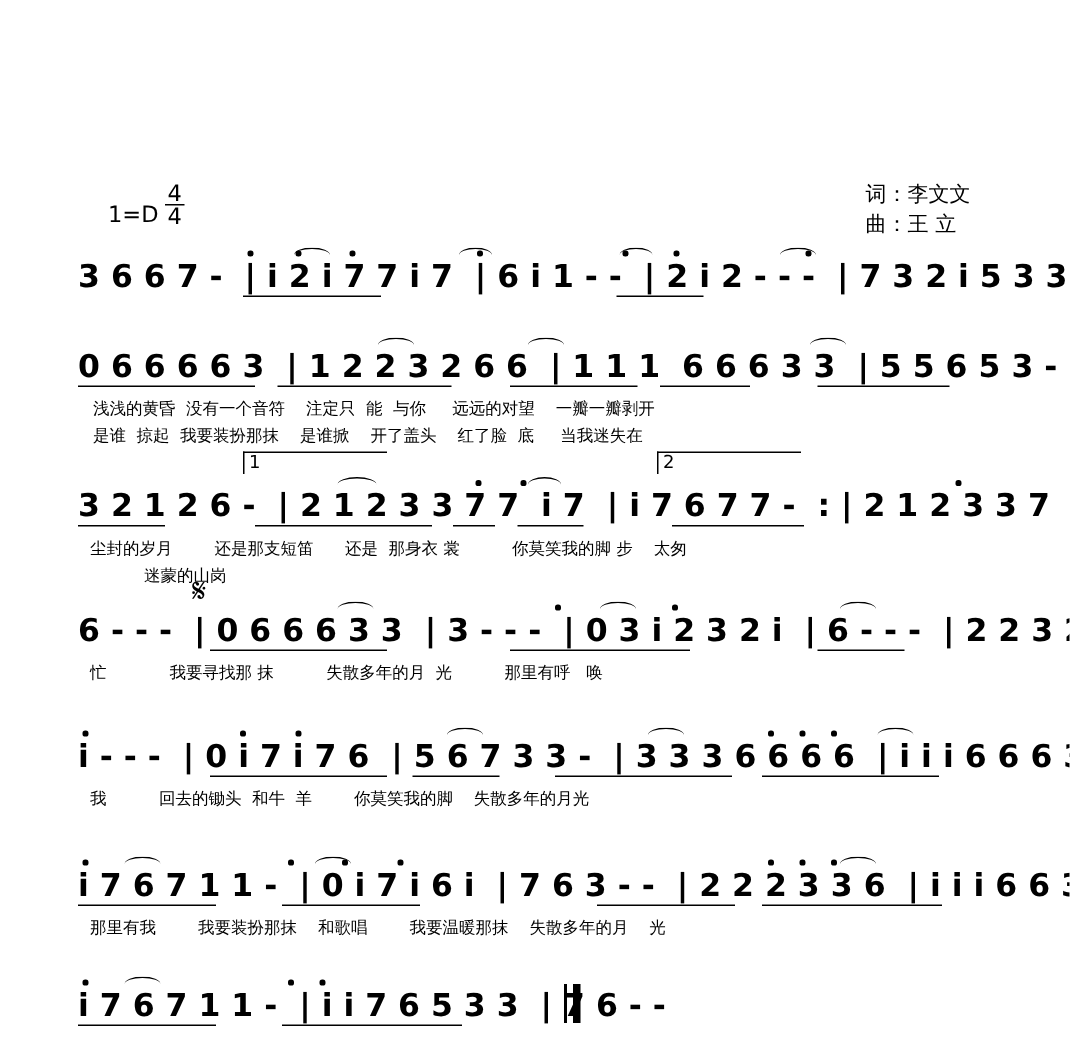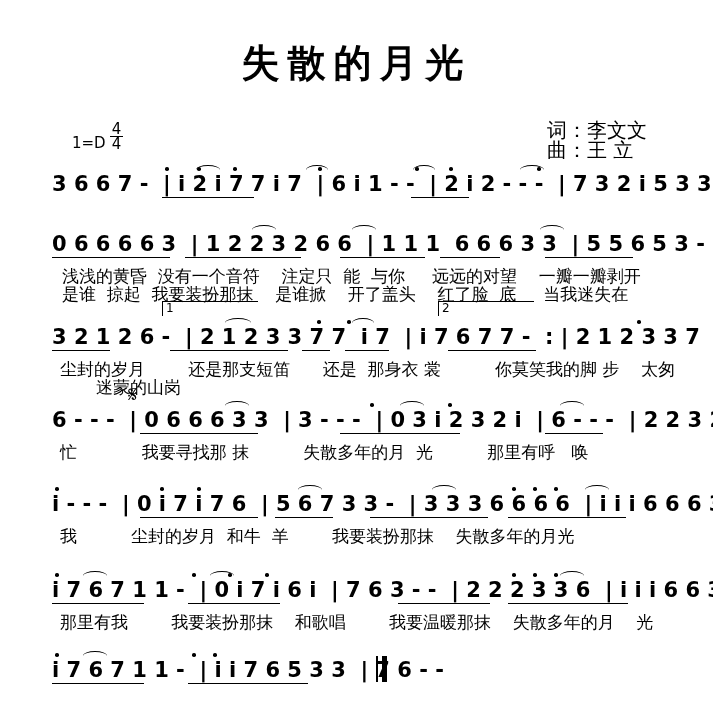--- a/index.html
+++ b/index.html
@@ -25,39 +25,39 @@
     font-size:15px;font-family:"DejaVu Sans",sans-serif;
     display:flex;align-items:flex-end;
   }
   .keysig .frac{
     display:inline-flex;flex-direction:column;align-items:center;
     margin-left:4px;line-height:0.95;font-size:15px;
   }
   .keysig .frac .num{border-bottom:1.4px solid #000;padding:0 2px;}
   .credits{
     position:absolute;right:66px;top:120px;
-    font-size:20px;line-height:20px;text-align:left;
+    font-size:14px;line-height:20px;text-align:left;
     font-family:"DejaVu Sans",sans-serif;
   }
 
   
   .line{position:absolute;left:0;width:713px;}
   .notes{
     font-family:"DejaVu Sans","Liberation Sans",sans-serif;
     font-size:21px;font-weight:bold;
     white-space:pre;
     letter-spacing:0px;
   }
   .lyr{
     font-size:12.5px;
     white-space:pre;
     font-family:"DejaVu Sans","Liberation Sans",sans-serif;
   }
   .note-abs{position:absolute;white-space:pre;}
-  .lyr-abs{position:absolute;white-space:pre;font-size:17px;}
+  .lyr-abs{position:absolute;white-space:pre;font-size:11px;}
 
   
   .slur{
     position:absolute;
     border-top:1.5px solid #000;
     border-radius:50%;
     height:9px;
     width:22px;
   }
   
@@ -85,21 +85,20 @@
     position:absolute;
     font-size:22px;
     font-family:"DejaVu Serif","Liberation Serif",serif;
   }
 </style>
 </head>
 <body>
 
 <div class="sheet">
 
-  <div class="title">失散的月光</div>
 
   <div class="keysig">
     <span>1=D</span>
     <span class="frac">
       <span class="num">4</span>
       <span class="den">4</span>
     </span>
   </div>
 
   <div class="credits">
@@ -186,21 +185,21 @@
     <div class="beam" style="left:140px;top:25px;width:118px;"></div>
     <div class="beam" style="left:275px;top:25px;width:58px;"></div>
     <div class="beam" style="left:370px;top:25px;width:118px;"></div>
     <div class="beam" style="left:508px;top:25px;width:118px;"></div>
     <div class="dotabove" style="left:55px;top:-5px;"></div>
     <div class="dotabove" style="left:160px;top:-5px;"></div>
     <div class="dotabove" style="left:197px;top:-5px;"></div>
     <div class="dotabove" style="left:512px;top:-5px;"></div>
     <div class="dotabove" style="left:533px;top:-5px;"></div>
     <div class="dotabove" style="left:554px;top:-5px;"></div>
-    <div class="lyr lyr-abs" style="left:60px;top:33px;">我          尘封的岁月  和牛  羊        我要装扮那抹    失散多年的月光</div>
+    <div class="lyr lyr-abs" style="left:60px;top:33px;">我          回去的锄头  和牛  羊        你莫笑我的脚    失散多年的月光</div>
   </div>
 
   <div class="line" style="top:578px;">
     <div class="notes note-abs" style="left:52px;top:0;">i 7 6 7 1 1 -  | 0 i 7 i 6 i  | 7 6 3 - -  | 2 2 2 3 3 6  | i i i 6 6 3 3  | 2 - - -</div>
     <div class="slur" style="left:83px;top:-7px;width:24px;"></div>
     <div class="slur" style="left:210px;top:-7px;width:24px;"></div>
     <div class="slur" style="left:560px;top:-7px;width:24px;"></div>
     <div class="beam" style="left:52px;top:25px;width:92px;"></div>
     <div class="beam" style="left:188px;top:25px;width:92px;"></div>
     <div class="beam" style="left:398px;top:25px;width:92px;"></div>

